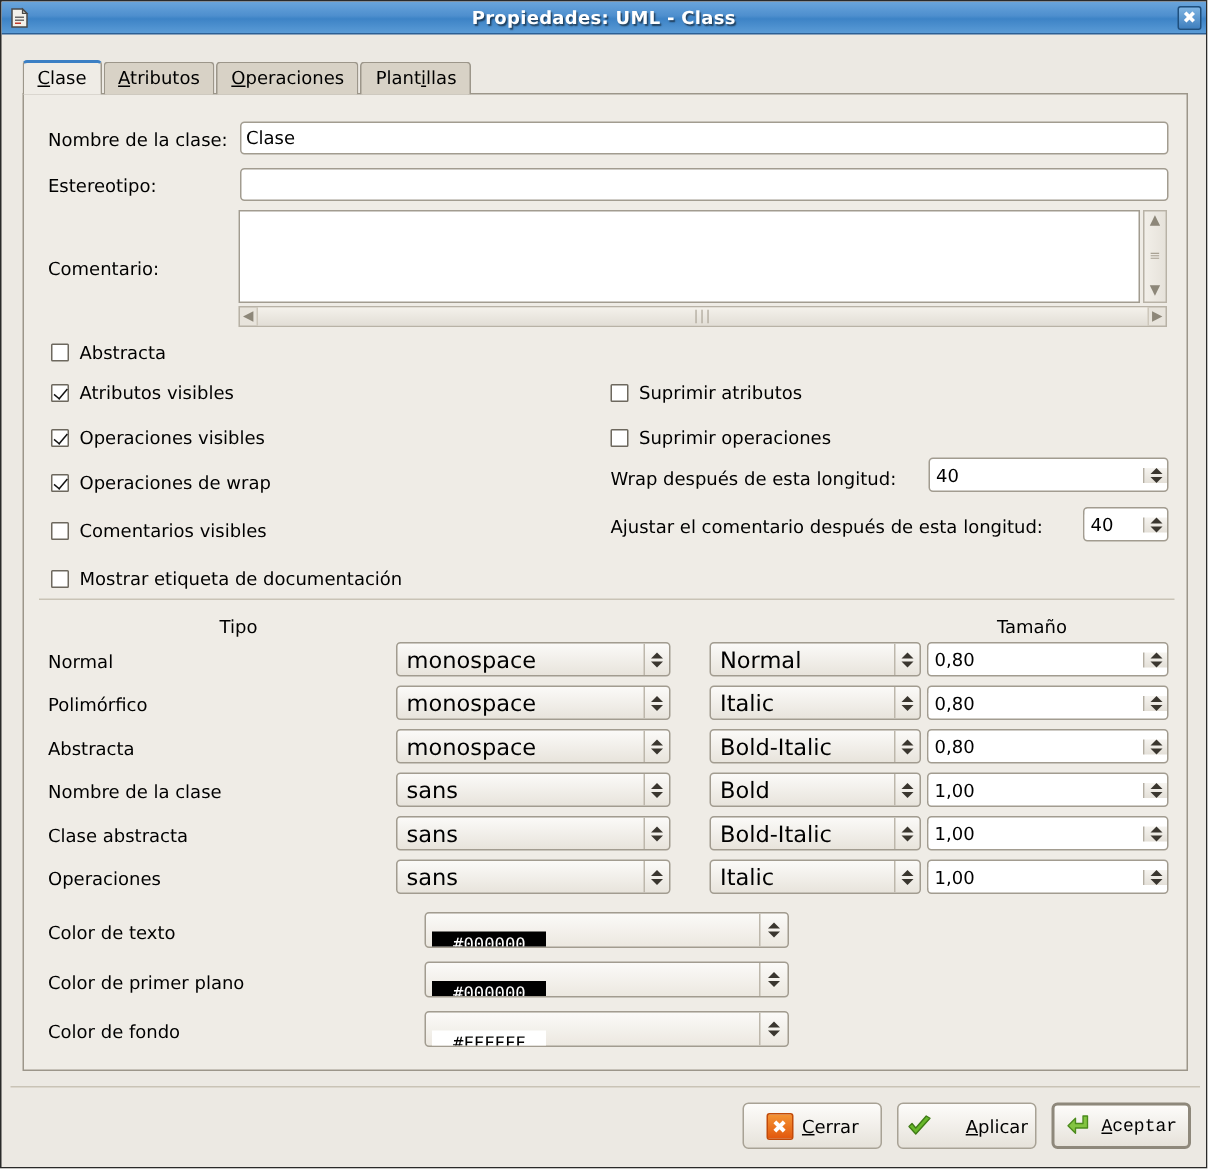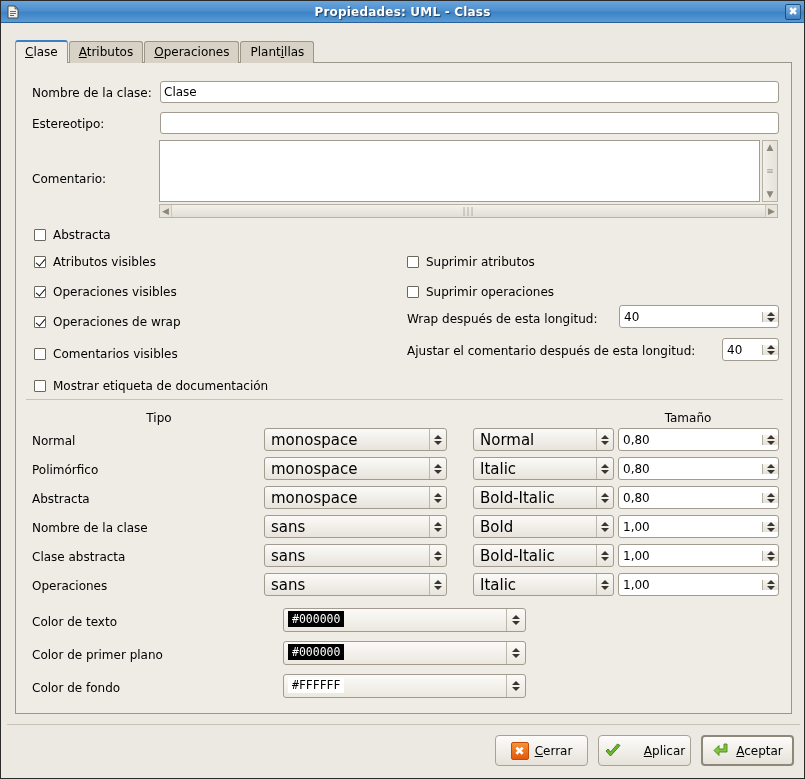--- a/index.html
+++ b/index.html
@@ -234,22 +234,22 @@
     display: flex;
     background: linear-gradient(to bottom,#fbfaf8,#ece8e0);
     border: 1px solid #a29c90;
     border-radius: 3px;
     box-sizing: border-box;
     overflow: hidden;
   }
   .colorfield .cswatchtext {
     font-family: "DejaVu Sans Mono", "Liberation Mono", monospace;
     font-size: 11.5px;
-    padding: 0 4px;
-    margin: 2px 0 2px 4px;
+    padding: 0 14px;
+    margin: 12px 0 2px 4px;
     display: flex;
     align-items: center;
     height: 16px;
     white-space: pre;
     text-align: center;
   }
   .colorfield .carr {
     width: 18px;
     margin-left: auto;
     border-left: 1px solid #bdb7ab;
@@ -667,21 +667,21 @@
 
     <div class="btn" style="left:597px;width:93px;gap:16px;">
       <span class="bicon">
         <svg width="18" height="18" viewBox="0 0 18 18">
           <path d="M2 9 L6.5 14 L16 3.5 L13.5 2 L6.5 10 L4 7 Z" fill="#67b82a" stroke="#3f7a16" stroke-width="0.9" stroke-linejoin="round"></path>
         </svg>
       </span>
       <span><u>A</u>plicar</span>
     </div>
 
-    <div class="btn default" style="left:700px;width:93px;">
+    <div class="btn default" style="left:700px;width:93px;font-family:Liberation Mono, monospace;">
       <span class="bicon">
         <svg width="18" height="18" viewBox="0 0 18 18">
           <path d="M15 2 L15 10 L7 10 L7 13.5 L2 8.5 L7 3.5 L7 7 L12 7 L12 2 Z" fill="#83c441" stroke="#4b8a1c" stroke-width="0.9" stroke-linejoin="round"></path>
         </svg>
       </span>
       <span><u>A</u>ceptar</span>
     </div>
 
   </div>
 

